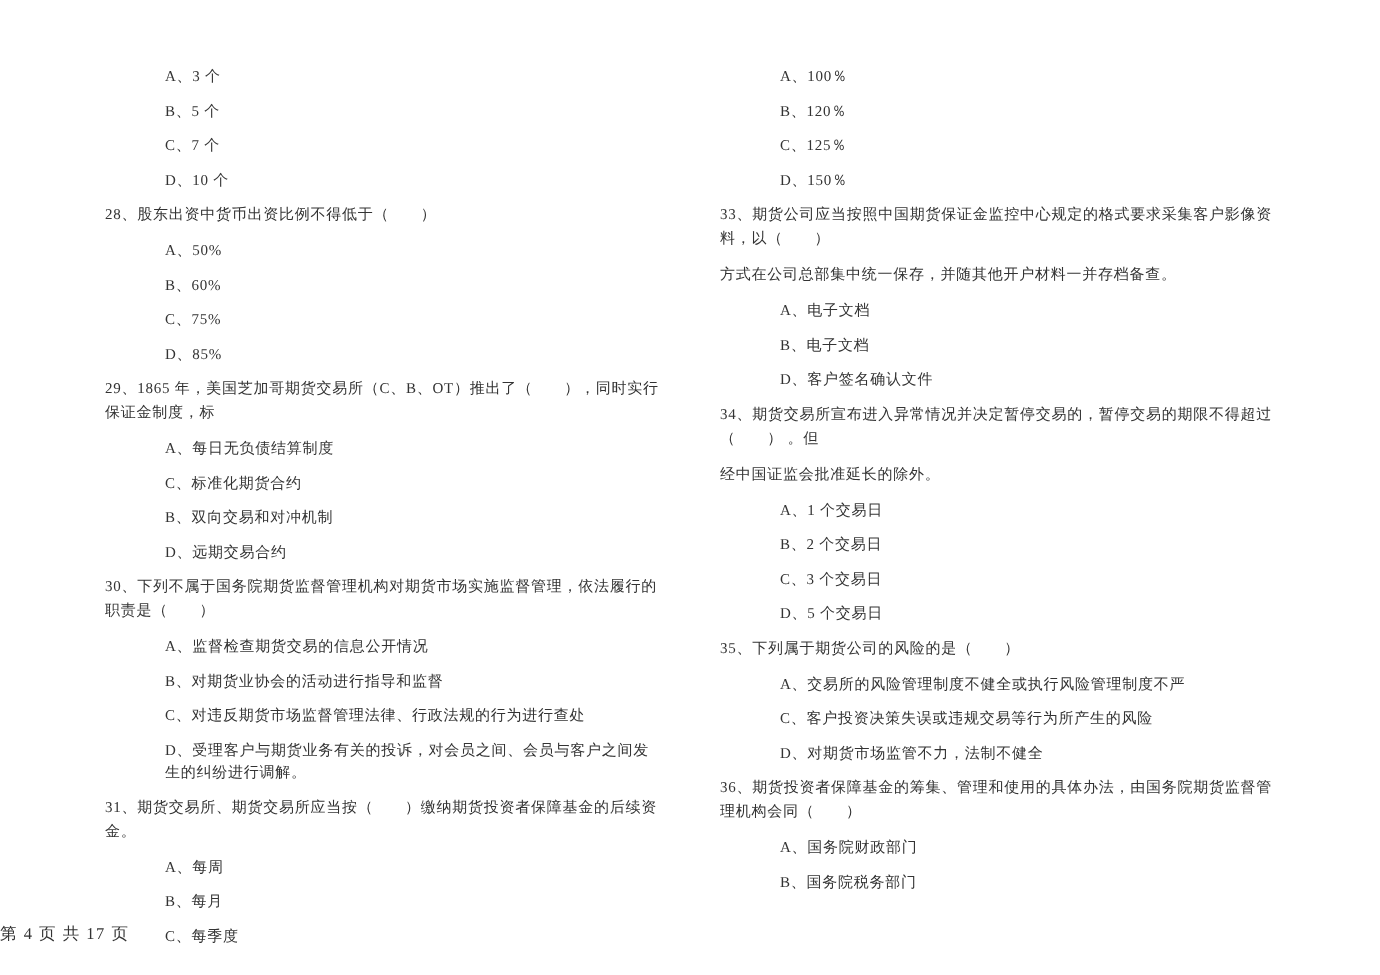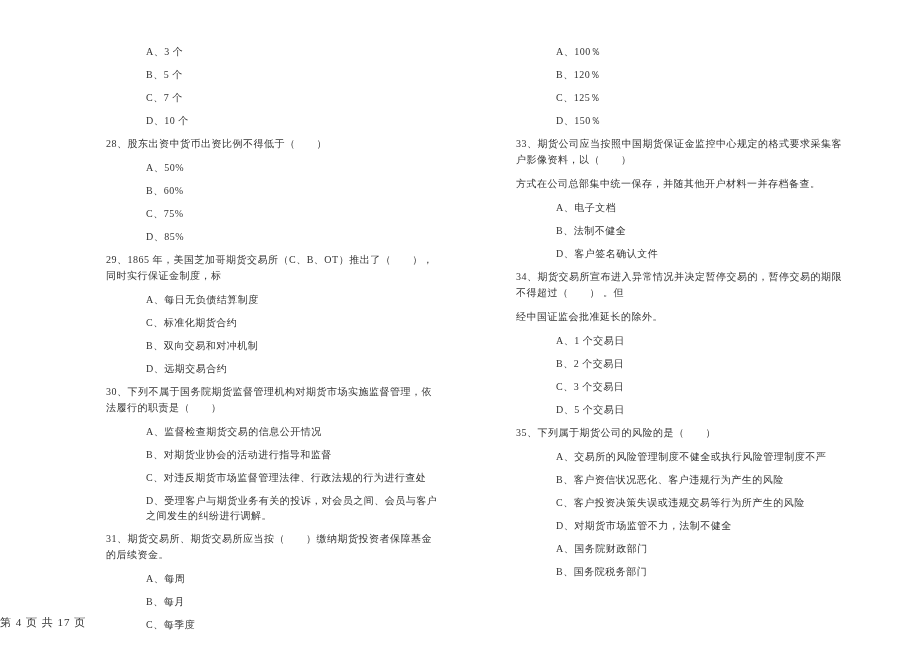--- a/index.html
+++ b/index.html
@@ -19,21 +19,20 @@
     }
     .content {
       display: flex;
       width: 100%;
       height: calc(100% - 30px);
     }
     .column {
       flex: 1;
       display: flex;
       flex-direction: column;
-      margin-left: 36px;
     }
     .column-left {
       padding-right: 20px;
     }
     .column-right {
       padding-left: 20px;
     }
     .option {
       padding: 4px 0 4px 40px;
       line-height: 1.5;
@@ -96,35 +95,35 @@
 
   <div class="column column-right">
     <div class="option">A、100％</div>
     <div class="option">B、120％</div>
     <div class="option">C、125％</div>
     <div class="option">D、150％</div>
 
     <div class="question">33、期货公司应当按照中国期货保证金监控中心规定的格式要求采集客户影像资料，以（　　）</div>
     <div class="question-cont">方式在公司总部集中统一保存，并随其他开户材料一并存档备查。</div>
     <div class="option">A、电子文档</div>
-    <div class="option">B、法制不健全</div>
+    <div class="option">B、电子文档</div>
     <div class="option">D、客户签名确认文件</div>
 
     <div class="question">34、期货交易所宣布进入异常情况并决定暂停交易的，暂停交易的期限不得超过（　　） 。但</div>
     <div class="question-cont">经中国证监会批准延长的除外。</div>
     <div class="option">A、1 个交易日</div>
     <div class="option">B、2 个交易日</div>
     <div class="option">C、3 个交易日</div>
     <div class="option">D、5 个交易日</div>
 
     <div class="question">35、下列属于期货公司的风险的是（　　）</div>
     <div class="option">A、交易所的风险管理制度不健全或执行风险管理制度不严</div>
-    <div class="option">B、客户资信状况恶化、客户违规行为产生的风险</div>
     <div class="option">C、客户投资决策失误或违规交易等行为所产生的风险</div>
     <div class="option">D、对期货市场监管不力，法制不健全</div>
 
+    <div class="question">36、期货投资者保障基金的筹集、管理和使用的具体办法，由国务院期货监督管理机构会同（　　）</div>
     <div class="option">A、国务院财政部门</div>
     <div class="option">B、国务院税务部门</div>
 
   </div>
 </div>
 
 <div class="footer">第 4 页 共 17 页</div>
 
 </body></html>

